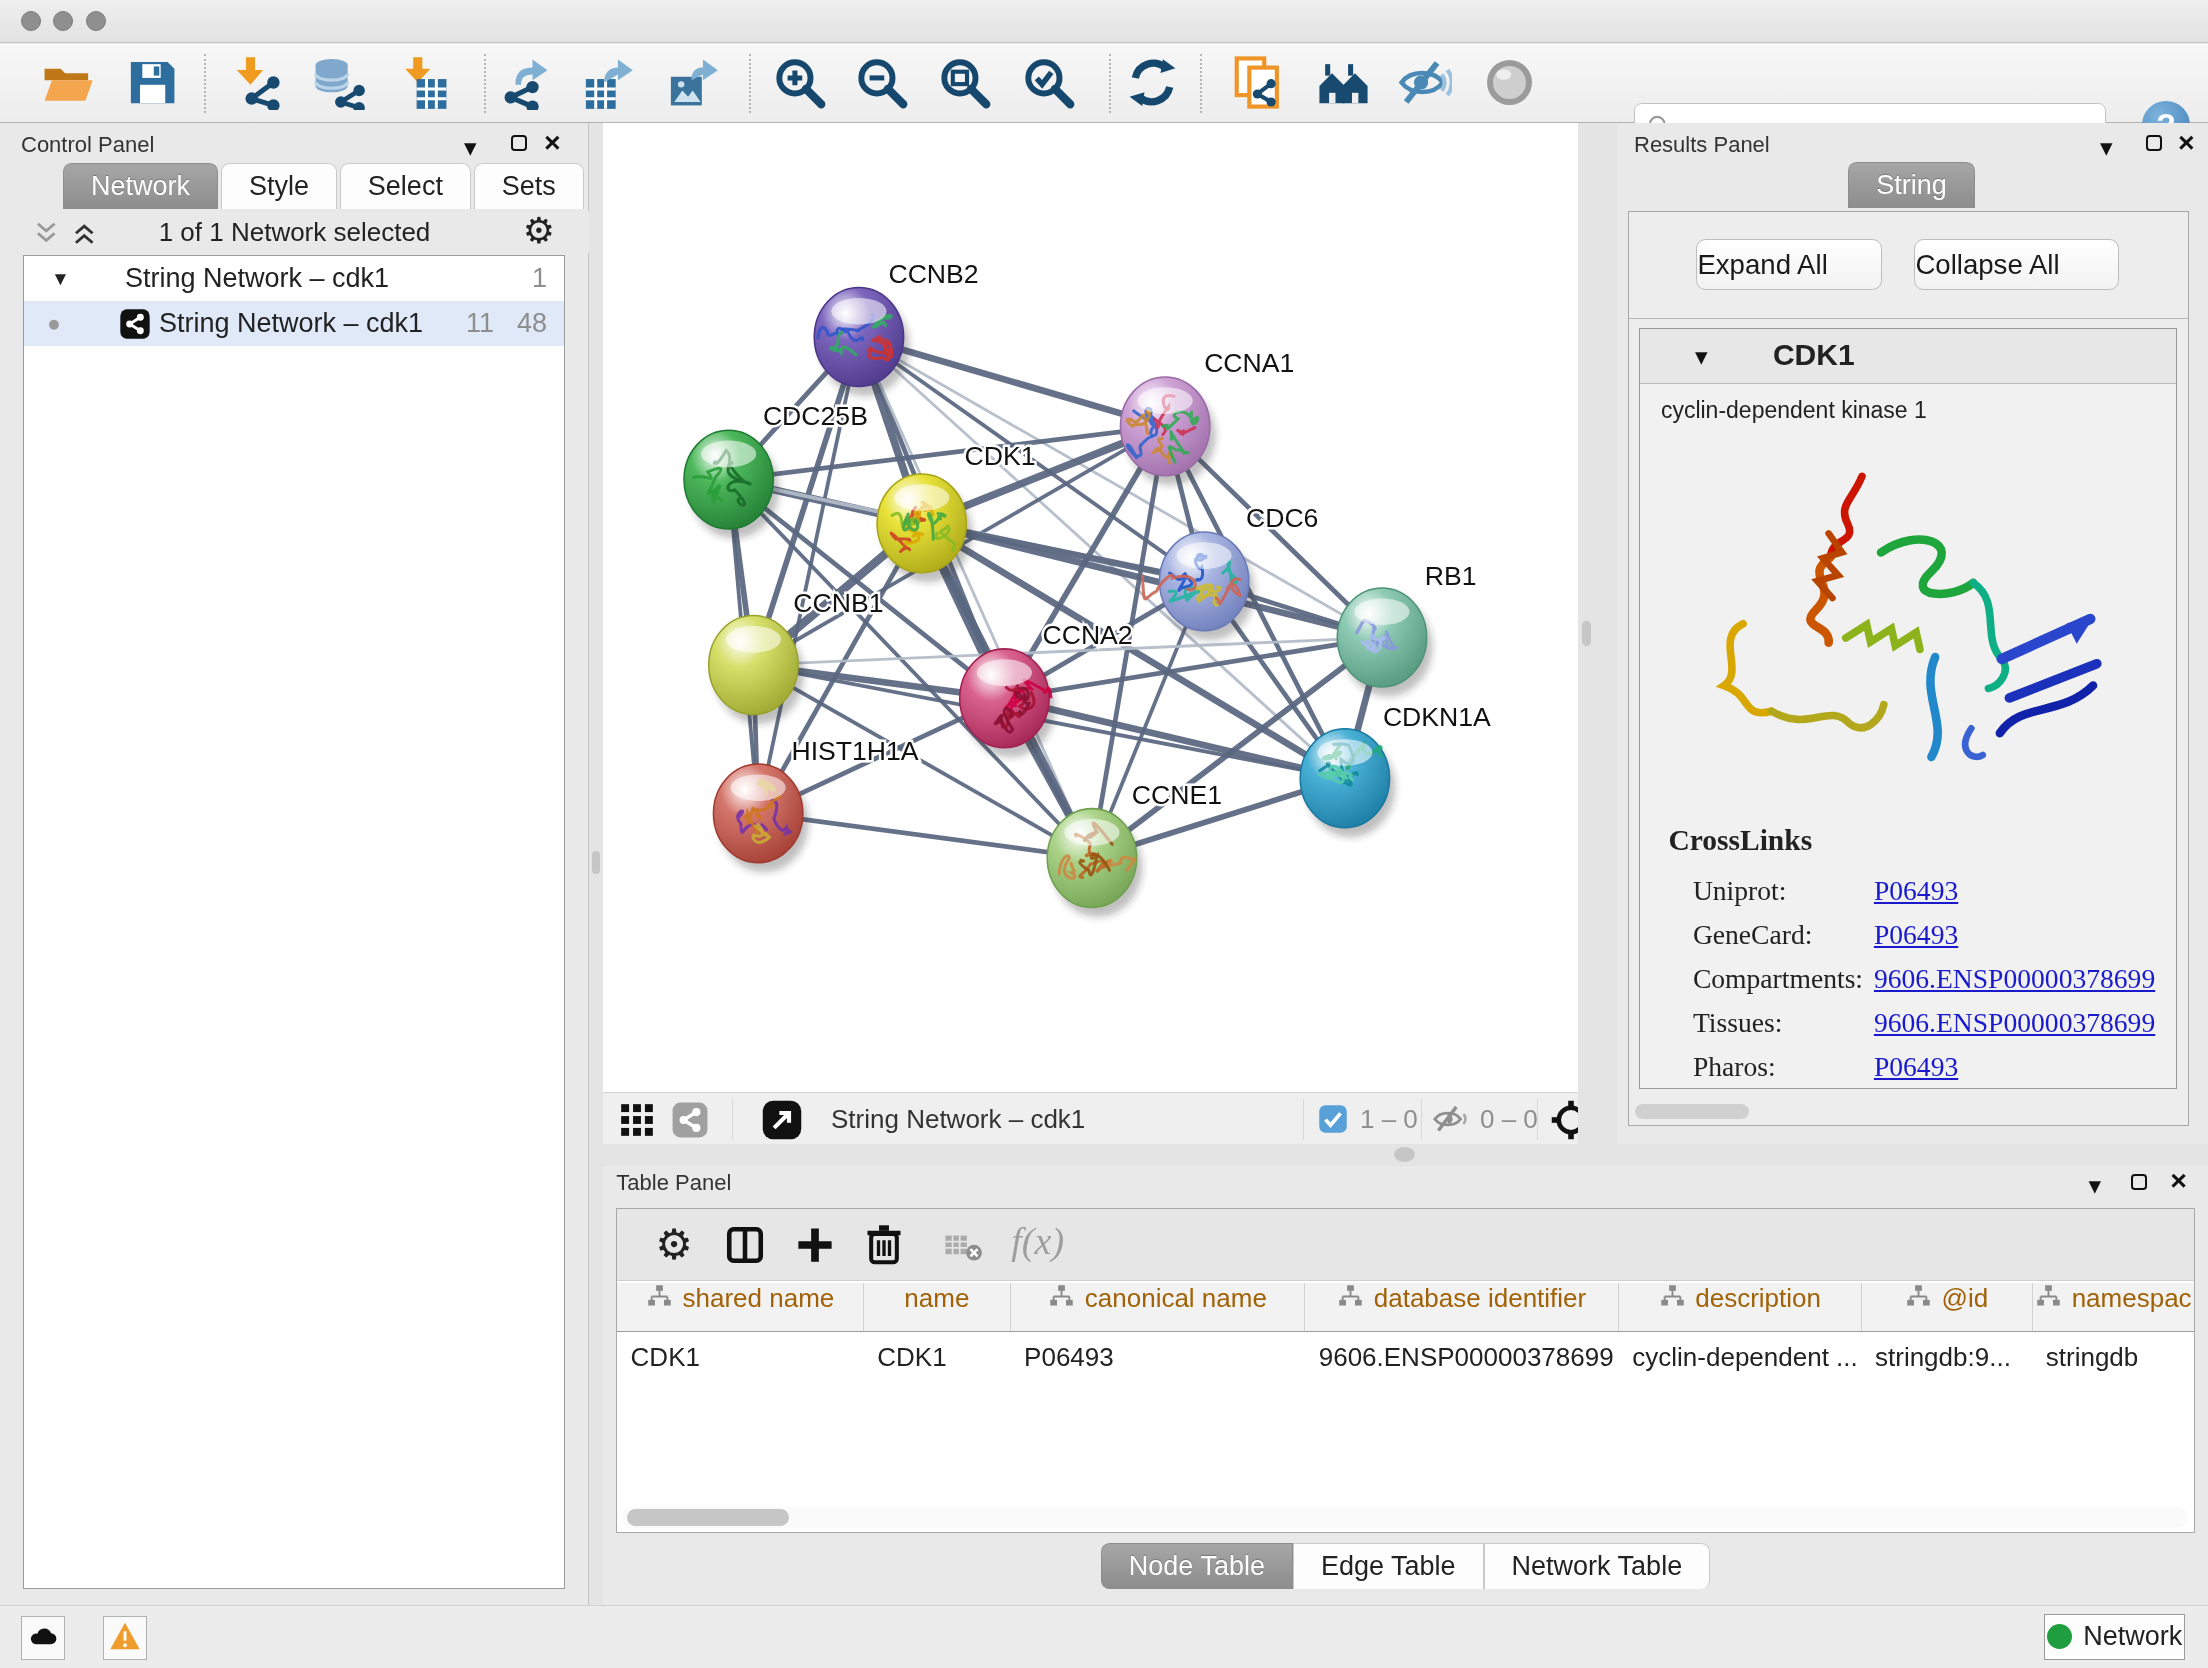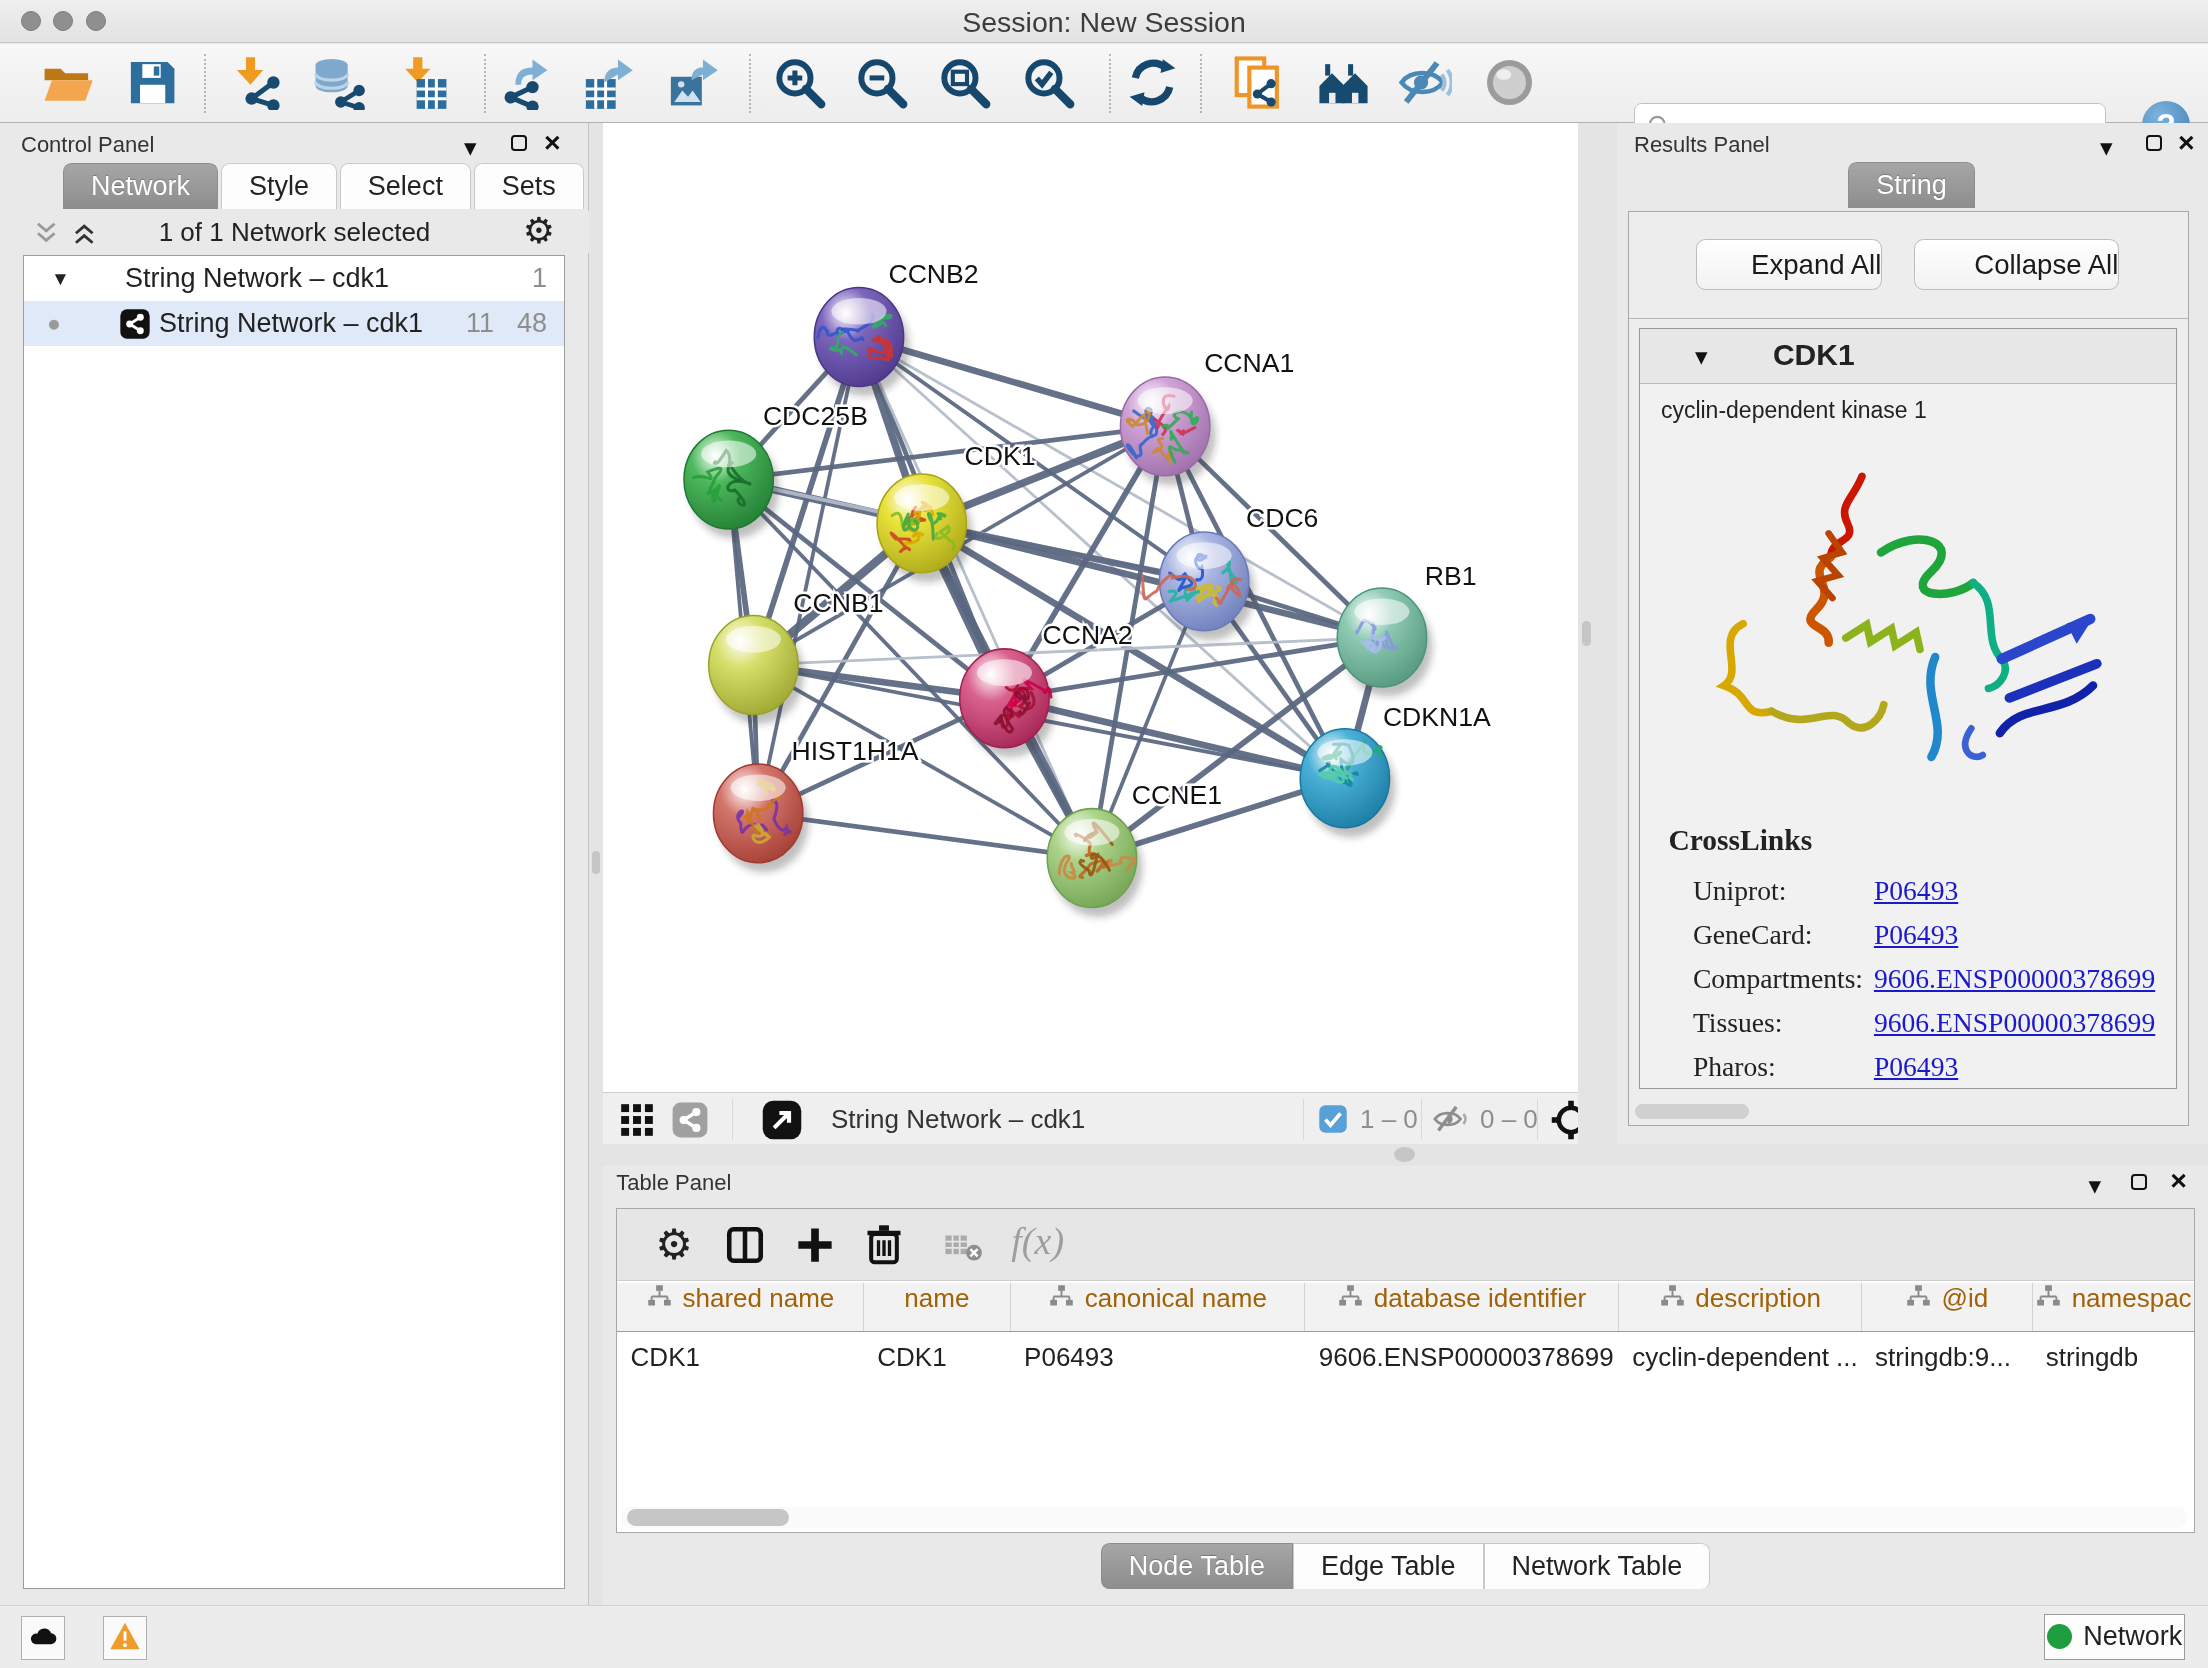--- a/index.html
+++ b/index.html
@@ -23,21 +23,21 @@
   .helpbtn{position:absolute;left:2142px;top:57px;width:48px;height:48px;border-radius:50%;
            background:radial-gradient(circle at 35% 30%,#7db3dd,#3f7fb5);color:#fff;font-size:32px;
            font-weight:bold;text-align:center;line-height:48px;}
   
   .phead{font-size:22px;color:#333;}
   .tab{display:inline-block;padding:6.7px 27px 7.6px;background:#fdfdfd;border:1px solid #c9c9c9;
        border-bottom:none;border-radius:8.6px 8.6px 0 0;font-size:27px;color:#222;margin-right:2.9px;}
   .tab.active{background:linear-gradient(#a6a6a6,#8d8d8d);color:#fff;border-color:#8d8d8d;
        text-shadow:0 -1px 1px rgba(0,0,0,.25);}
   .btn{display:inline-block;background:linear-gradient(#ffffff,#f2f2f2);border:1.9px solid #bdbdbd;
-       border-radius:9.5px;font-size:27.6px;color:#1a1a1a;text-align:right;}
+       border-radius:9.5px;font-size:27.6px;color:#1a1a1a;text-align:left;}
   .splitter{background:#e4e4e4;}
   .handle{position:absolute;background:#c6c6c6;border-radius:7.6px;}
   
   .cpanel{left:0;top:123px;width:589px;height:1483px;background:#e9e9e9;border-right:1px solid #c4c4c4;}
   .treebox{position:absolute;left:23px;top:132px;width:542px;height:1334px;background:#fff;
            border:1.9px solid #9c9c9c;font-size:27px;}
   .treerow{position:relative;height:45px;line-height:45px;}
   .treerow .cnt{position:absolute;color:#8e8e8e;}
   .selrow{background:#dfe9f8;}
   
@@ -82,21 +82,20 @@
 </style>
 </head>
 <body>
 
 <div class="app">
 
   <div class="abs titlebar">
     <span class="tlight" style="left:21px"></span>
     <span class="tlight" style="left:53px"></span>
     <span class="tlight" style="left:86px"></span>
-    <div class="wintitle">Session: New Session</div>
   </div>
 
   <div class="abs toolbar">
     <svg class="tbico" style="left:40px" viewBox="0 0 24 24">
       <path d="M2 6h7l2 2h10v3H2z" fill="#bf7817"></path>
         <path d="M2 20L5.2 11H23l-3.2 9z" fill="#f3a64e"></path>
       </svg>
     <svg class="tbico" style="left:124px" viewBox="0 0 24 24">
       <path d="M3 3h16l3 3v15H3z" fill="#2e6e9e"></path>
         <rect x="7" y="13" width="11" height="8" fill="#fff"></rect>

